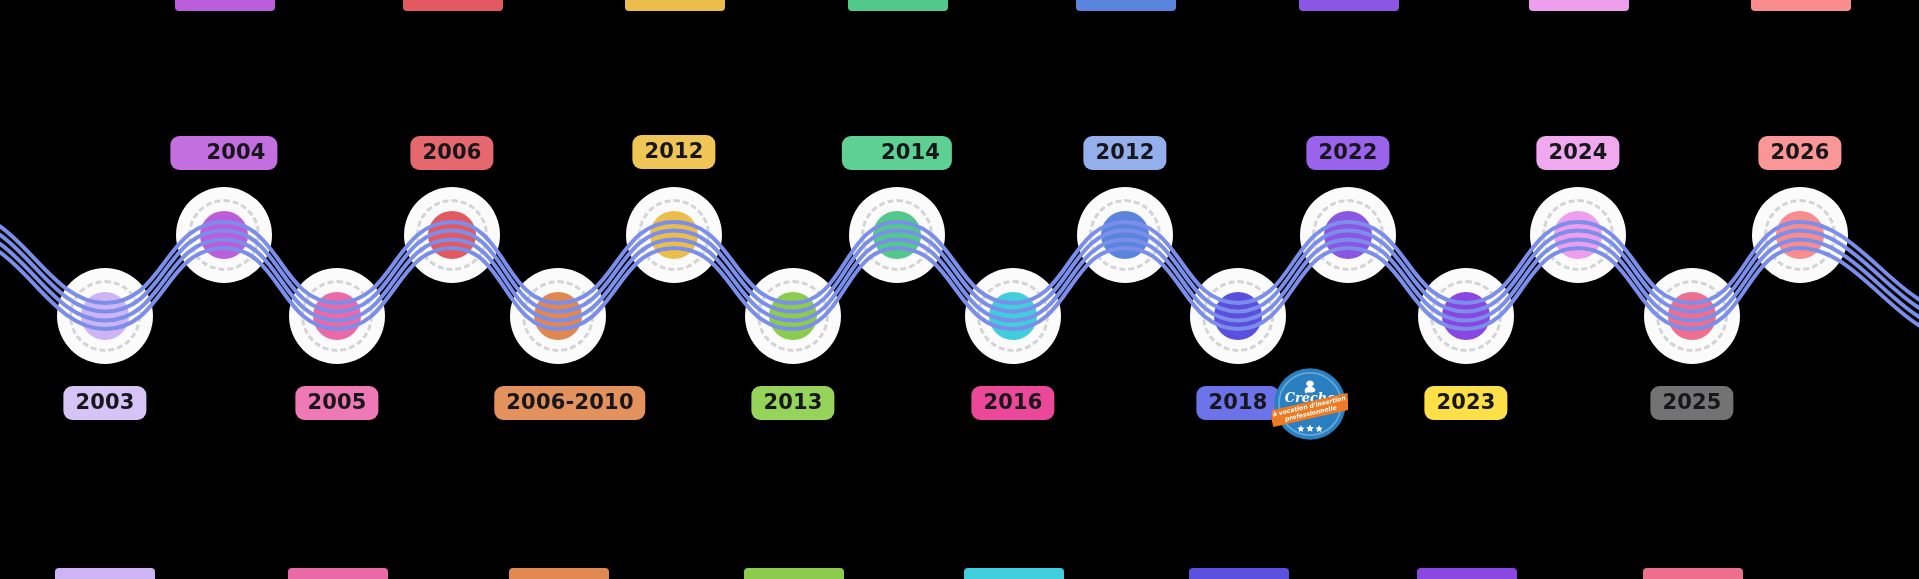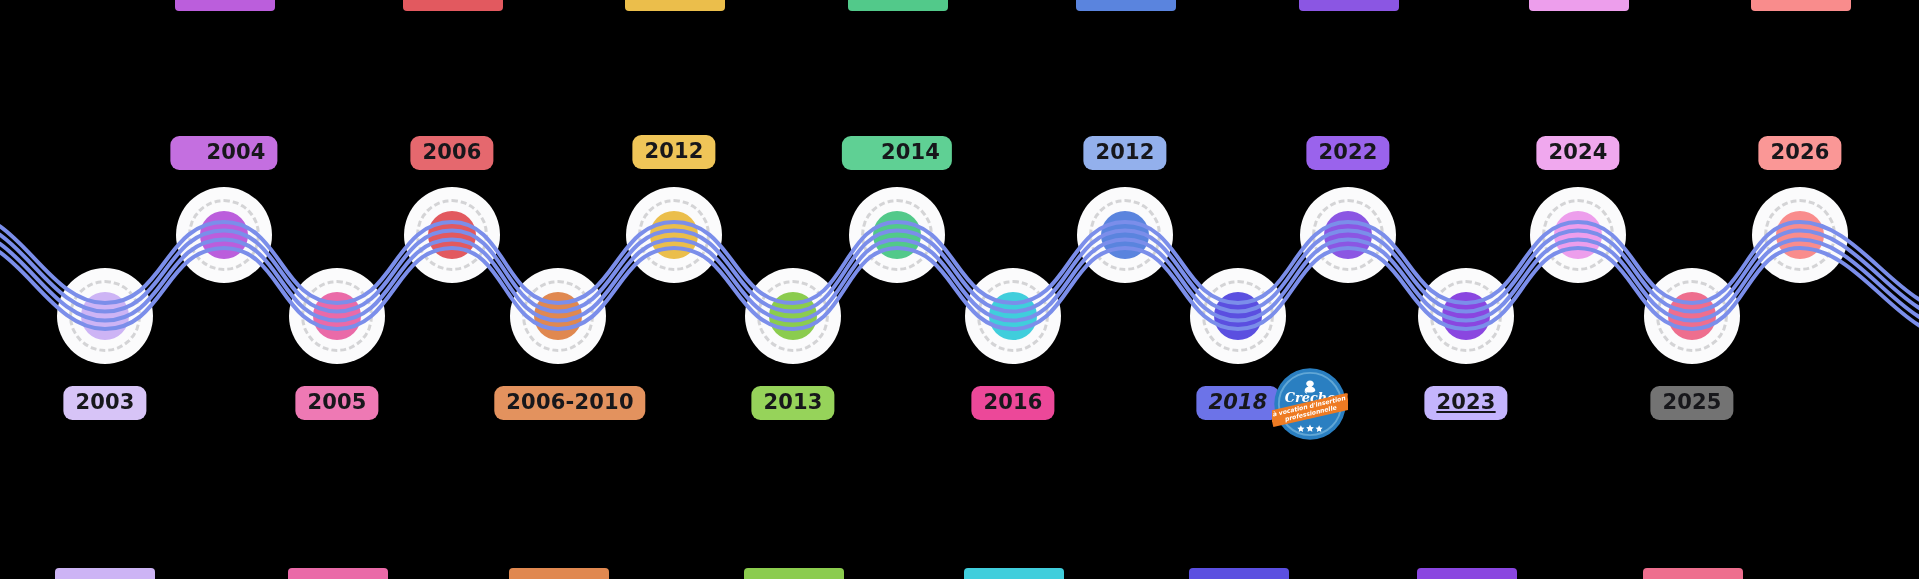--- a/index.html
+++ b/index.html
@@ -169,31 +169,31 @@
       <div class="tl-pill" style="left: 1013px; top: 403px; background: #ec4899;">2016</div>
       <div class="tl-node" style="left: 1125px; top: 235px;">
         <div class="dash-ring"></div>
         <div class="core" style="background: rgb(90, 132, 222);"></div>
       </div>
       <div class="tl-pill" style="left: 1125px; top: 153px; background: rgb(147, 176, 236);">2012</div>
       <div class="tl-node" style="left: 1238px; top: 316px;">
         <div class="dash-ring"></div>
         <div class="core" style="background: rgb(91, 79, 224);"></div>
       </div>
-      <div class="tl-pill" style="left: 1238px; top: 403px; background: rgb(108, 115, 232); font-style: italic;">2018</div>
+      <div class="tl-pill" style="left: 1238px; top: 403px; background: rgb(108, 115, 232);">2018</div>
       <div class="tl-node" style="left: 1348px; top: 235px;">
         <div class="dash-ring"></div>
         <div class="core" style="background: rgb(139, 86, 227);"></div>
       </div>
       <div class="tl-pill" style="left: 1348px; top: 153px; background: rgb(154, 99, 236);">2022</div>
       <div class="tl-node" style="left: 1466px; top: 316px;">
         <div class="dash-ring"></div>
         <div class="core" style="background: rgb(138, 70, 224);"></div>
       </div>
-      <div class="tl-pill" style="left: 1466px; top: 403px; background: #c4b5fd; text-decoration: underline;">2023</div>
+      <div class="tl-pill" style="left: 1466px; top: 403px; background: #fde047;">2023</div>
       <div class="tl-node" style="left: 1578px; top: 235px;">
         <div class="dash-ring"></div>
         <div class="core" style="background: rgb(237, 158, 236);"></div>
       </div>
       <div class="tl-pill" style="left: 1578px; top: 153px; background: rgb(240, 168, 238);">2024</div>
       <div class="tl-node" style="left: 1692px; top: 316px;">
         <div class="dash-ring"></div>
         <div class="core" style="background: rgb(238, 110, 142);"></div>
       </div>
       <div class="tl-pill" style="left: 1692px; top: 403px; background: #737373;">2025</div>

